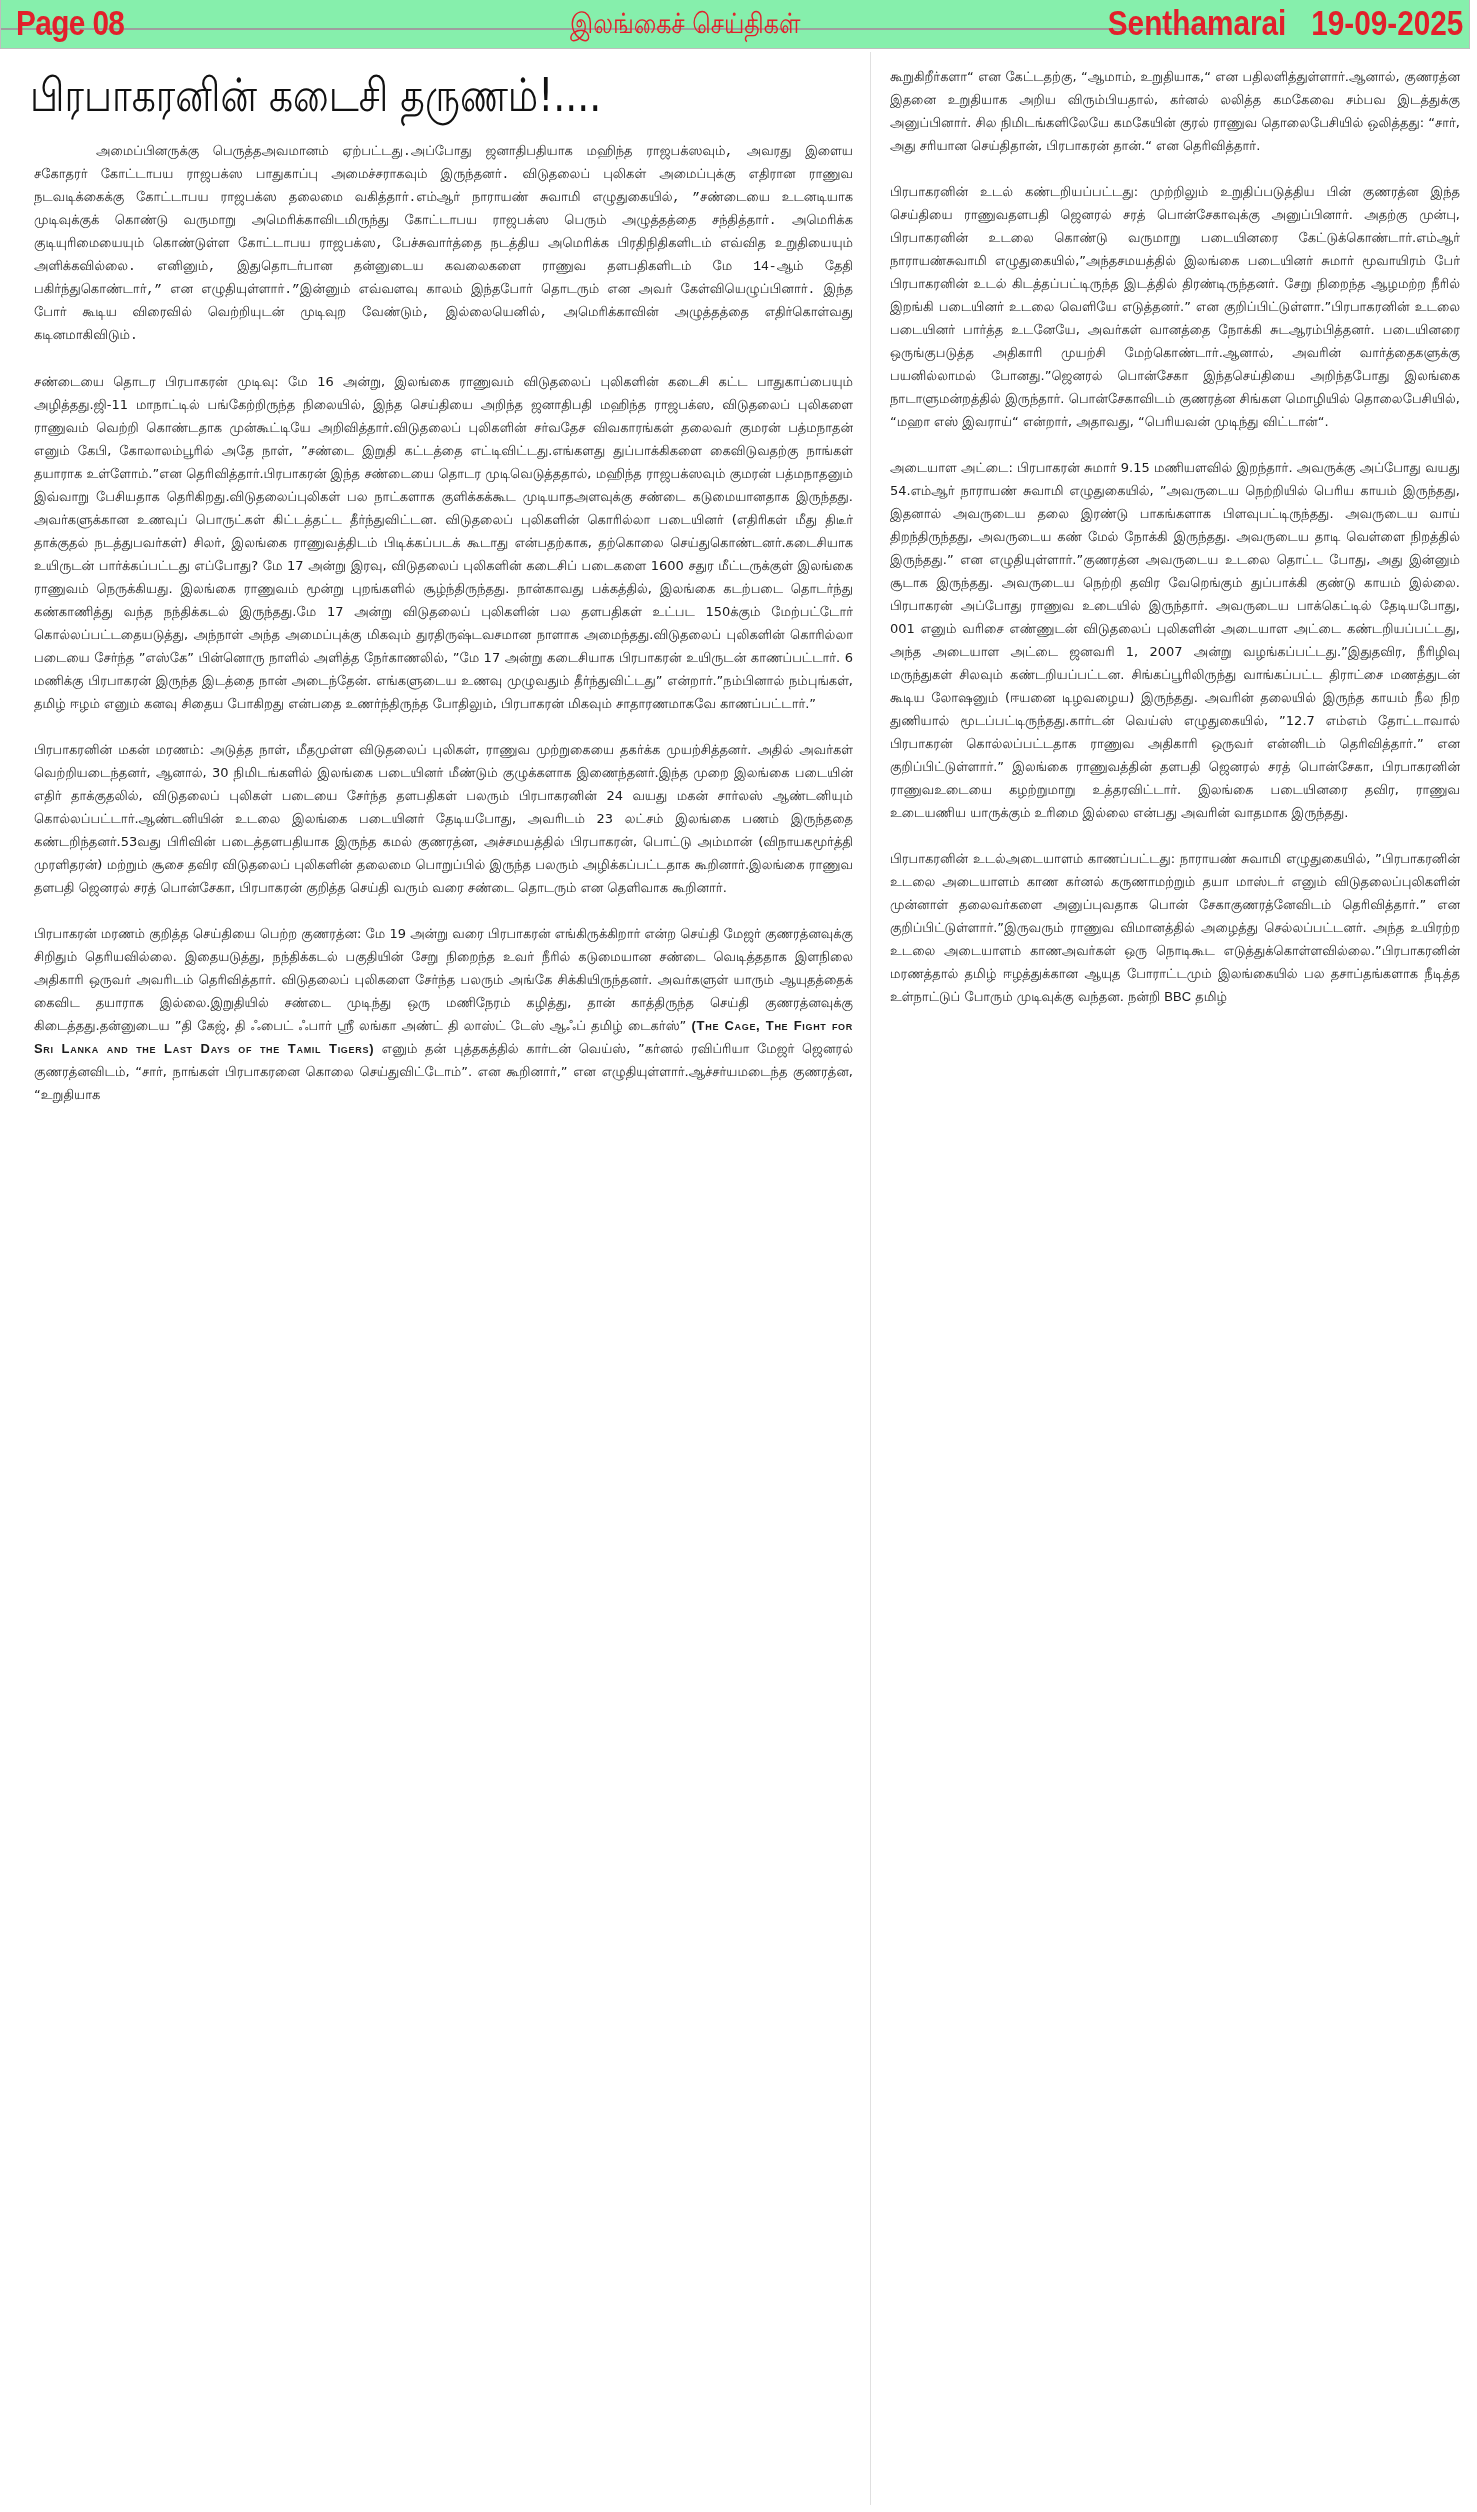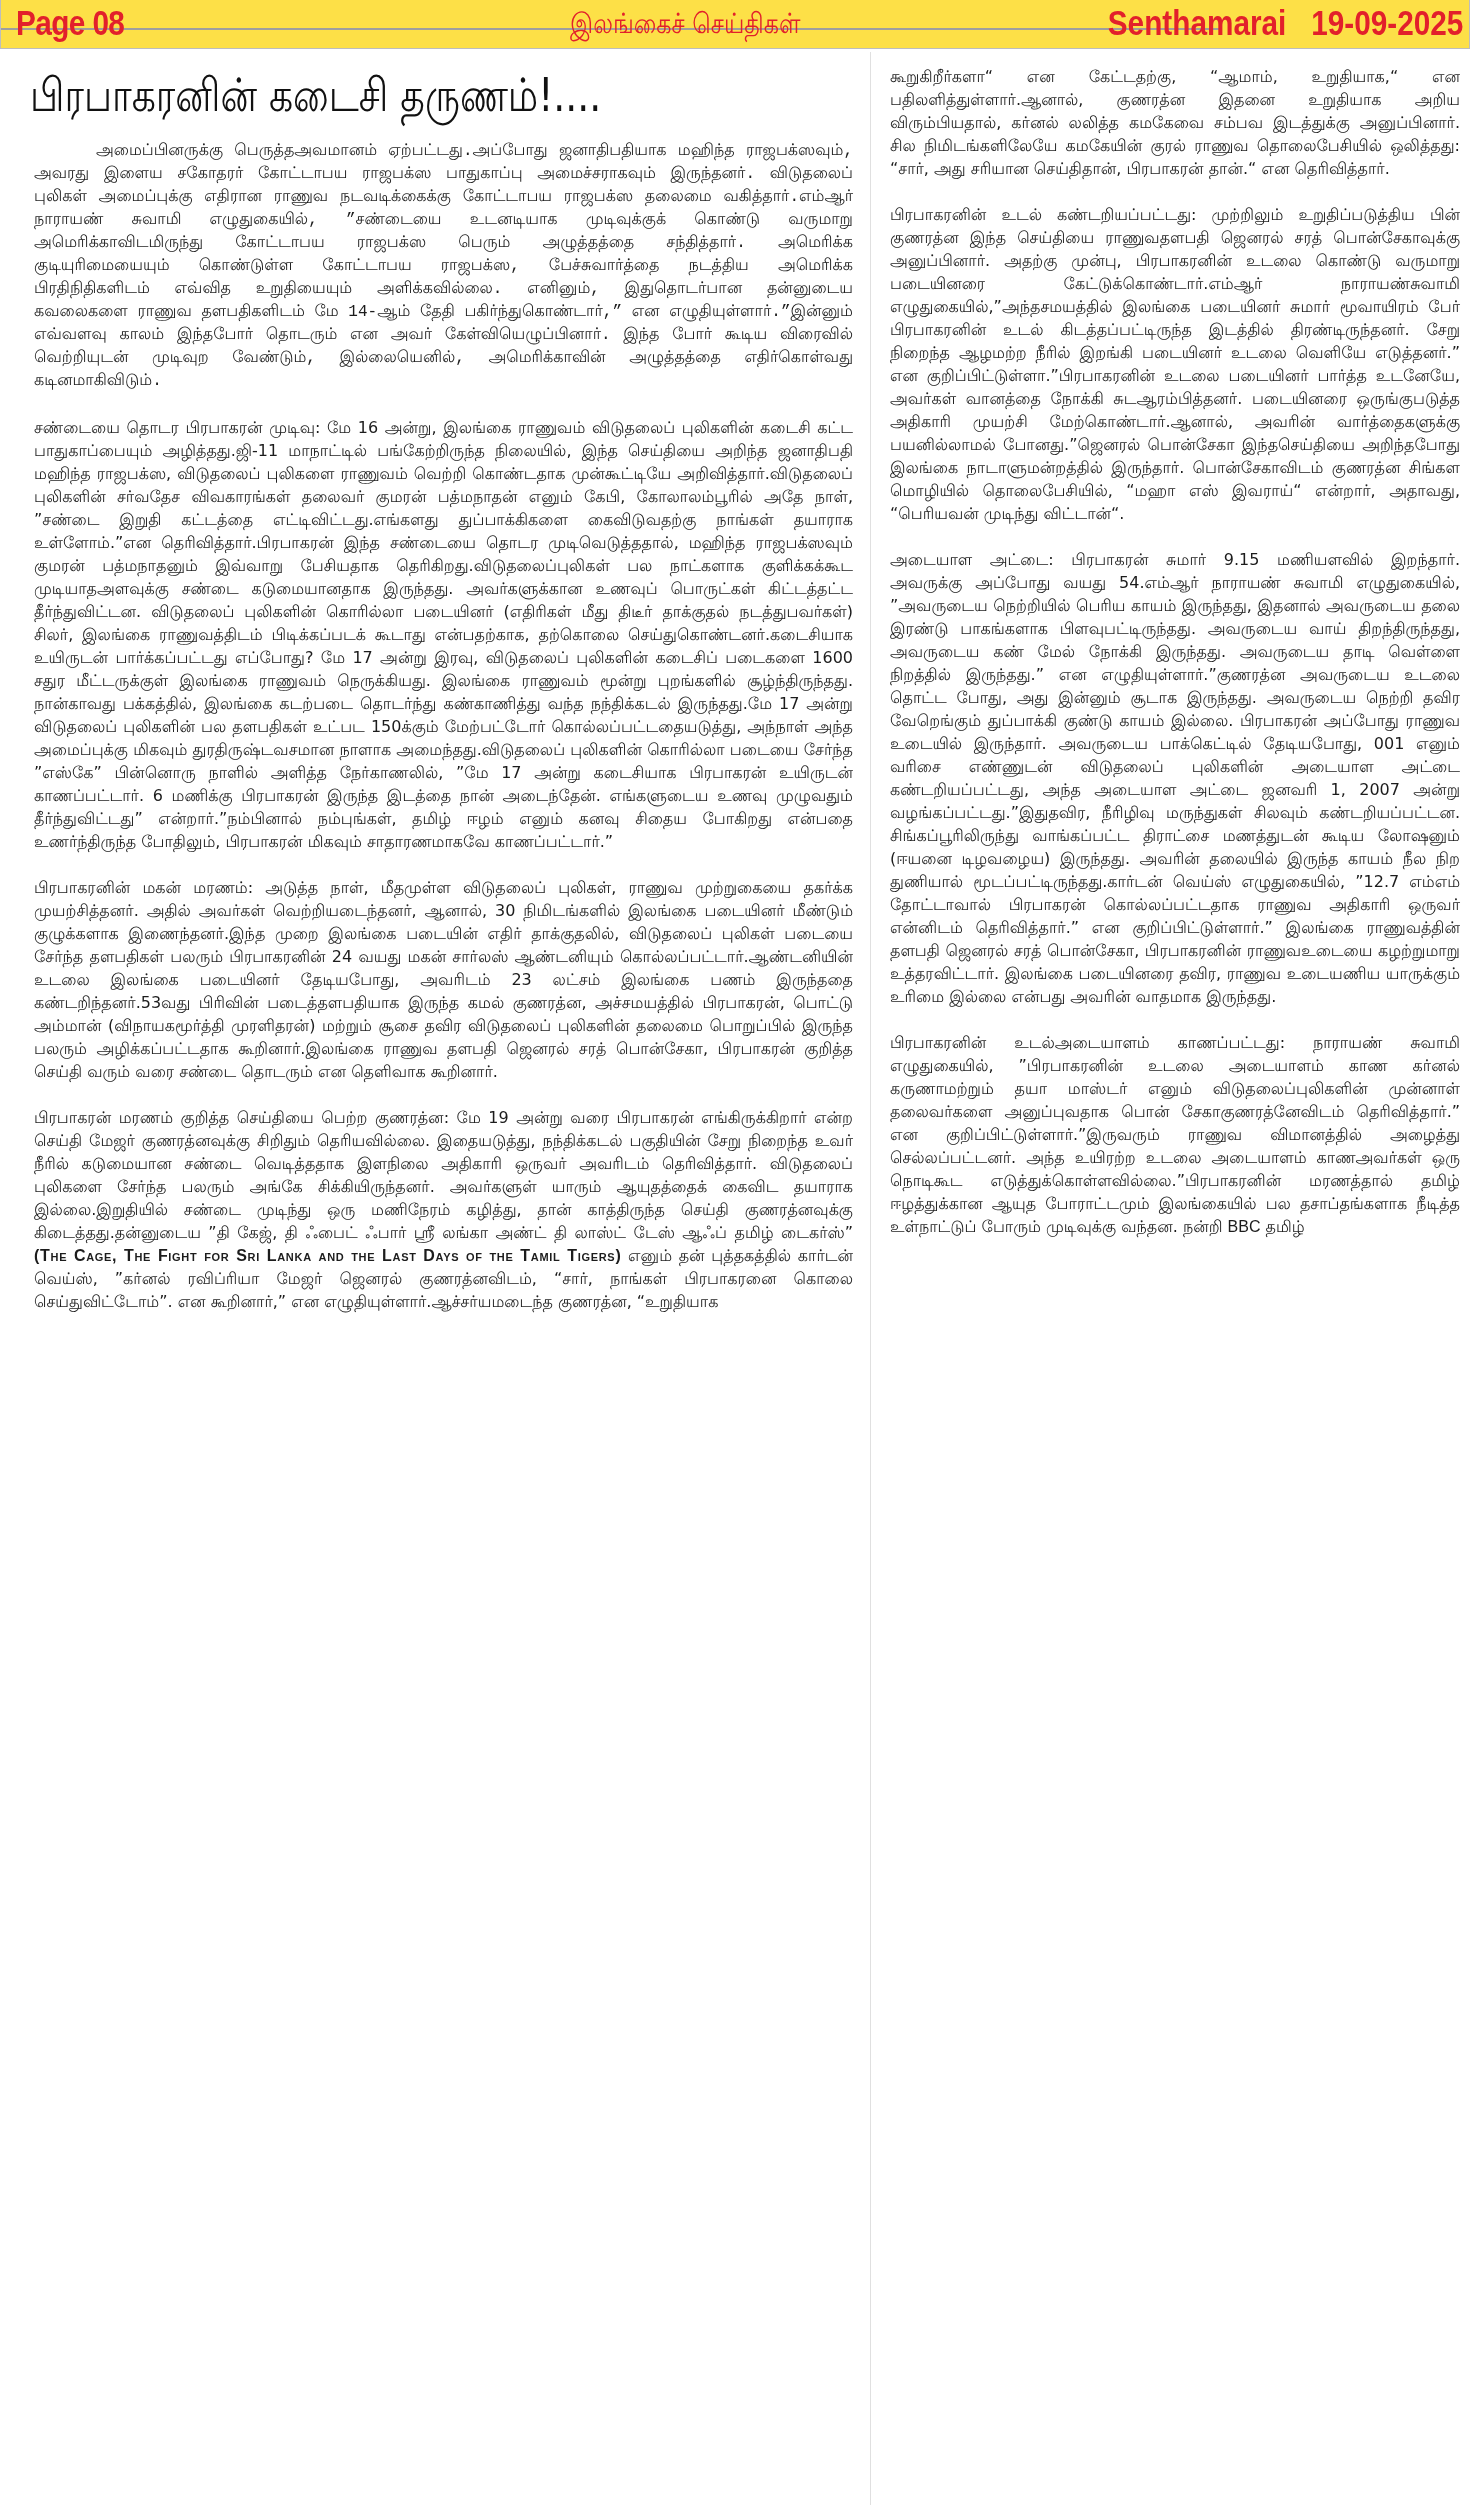--- a/index.html
+++ b/index.html
@@ -1,27 +1,27 @@
 <!DOCTYPE html>
 <html style="font-size:11.8px"><head>
 <meta charset="utf-8">
 <style>
   html, body { margin:0; padding:0; background:#ffffff; }
   body { width:1478px; height:2512px; position:relative; overflow:hidden;
          font-family:"DejaVu Sans", sans-serif; color:#1a1a1a; }
   .header { position:absolute; left:0; top:0; width:1470px; height:49px;
-            border:1.5px solid #bdbdbd; border-top:none; box-sizing:border-box; background:#fde047; }
+            border:1.5px solid #bdbdbd; border-top:none; box-sizing:border-box; background:#86efac; }
   .hdr-page { position:absolute; left:14.8px; top:3px; font-family:"Liberation Sans", sans-serif;
               font-weight:bold; font-size:35px; color:#e2202b; letter-spacing:-0.7px; transform:scaleX(0.85); transform-origin:left top; }
   .hdr-section { position:absolute; left:569px; top:7.4px; font-size:28px; color:#e2202b; transform:scaleX(0.85); transform-origin:left top; }
   .hdr-right { position:absolute; right:5.9px; top:3px; font-family:"Liberation Sans", sans-serif;
                font-weight:bold; font-size:35px; color:#e2202b; transform:scaleX(0.85); transform-origin:right top; white-space:nowrap; }
   .hdr-rule { position:absolute; left:0; top:28px; width:1219px; height:1.5px; background:#9e9e9e; }
   .title { position:absolute; left:29.6px; top:68px; font-size:46px; color:#111; transform:scaleX(0.82); transform-origin:left top; white-space:nowrap; }
-  .col { position:absolute; font-size:16px; line-height:23px; text-align:justify; color:#1c1c1c; }
+  .col { position:absolute; font-size:13px; line-height:23px; text-align:justify; color:#1c1c1c; }
   .col p { margin:0 0 23px 0; }
   .col-left { left:34px; top:140px; width:819px; }
   .col-right { left:890px; top:65px; width:570px; }
   .col-divider { position:absolute; left:870px; top:52px; width:0.7px; height:2453px; background:#e0e0e0; }
   .indent { text-indent:62px;font-family:Liberation Mono, monospace; }
   .en-title { font-family:"Liberation Sans", sans-serif; font-weight:bold; font-variant:small-caps; letter-spacing:0.7px; }
   .bbc { font-family:"Liberation Sans", sans-serif; font-weight:normal; }
 </style>
 </head>
 <body>

